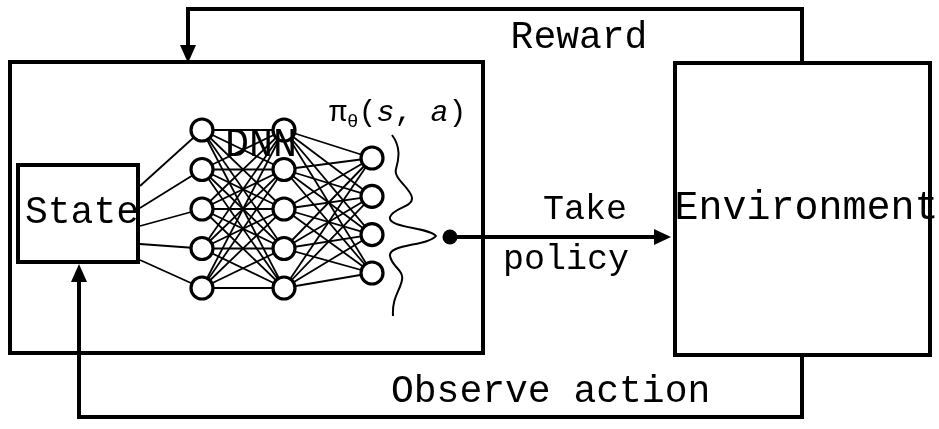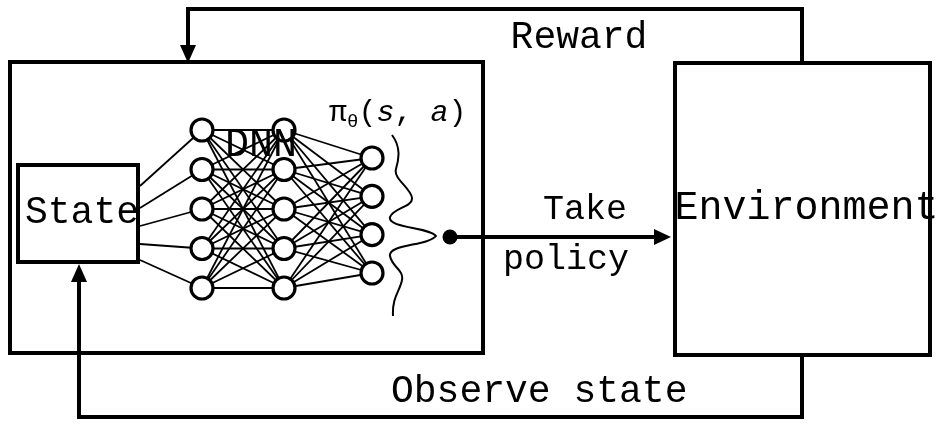--- a/index.html
+++ b/index.html
@@ -129,14 +129,14 @@
         <circle cx="372" cy="234.66666666666669" r="11" fill="#ffffff" stroke="#000000" stroke-width="3.2"></circle>
         <circle cx="372" cy="273" r="11" fill="#ffffff" stroke="#000000" stroke-width="3.2"></circle>
       </g>
   </svg>
 
   <div class="lbl big reward-lbl">Reward</div>
   <div class="lbl dnn-lbl">DNN</div>
   <div class="lbl formula-lbl"><span>π</span><span class="sub">θ</span><span>(</span><span class="it">s</span><span>, </span><span class="it">a</span><span>)</span></div>
   <div class="lbl take-lbl">Take</div>
   <div class="lbl action-lbl">policy</div>
-  <div class="lbl observe-lbl">Observe state</div>
+  <div class="lbl observe-lbl">Observe action</div>
 </div>
 
 </body></html>

